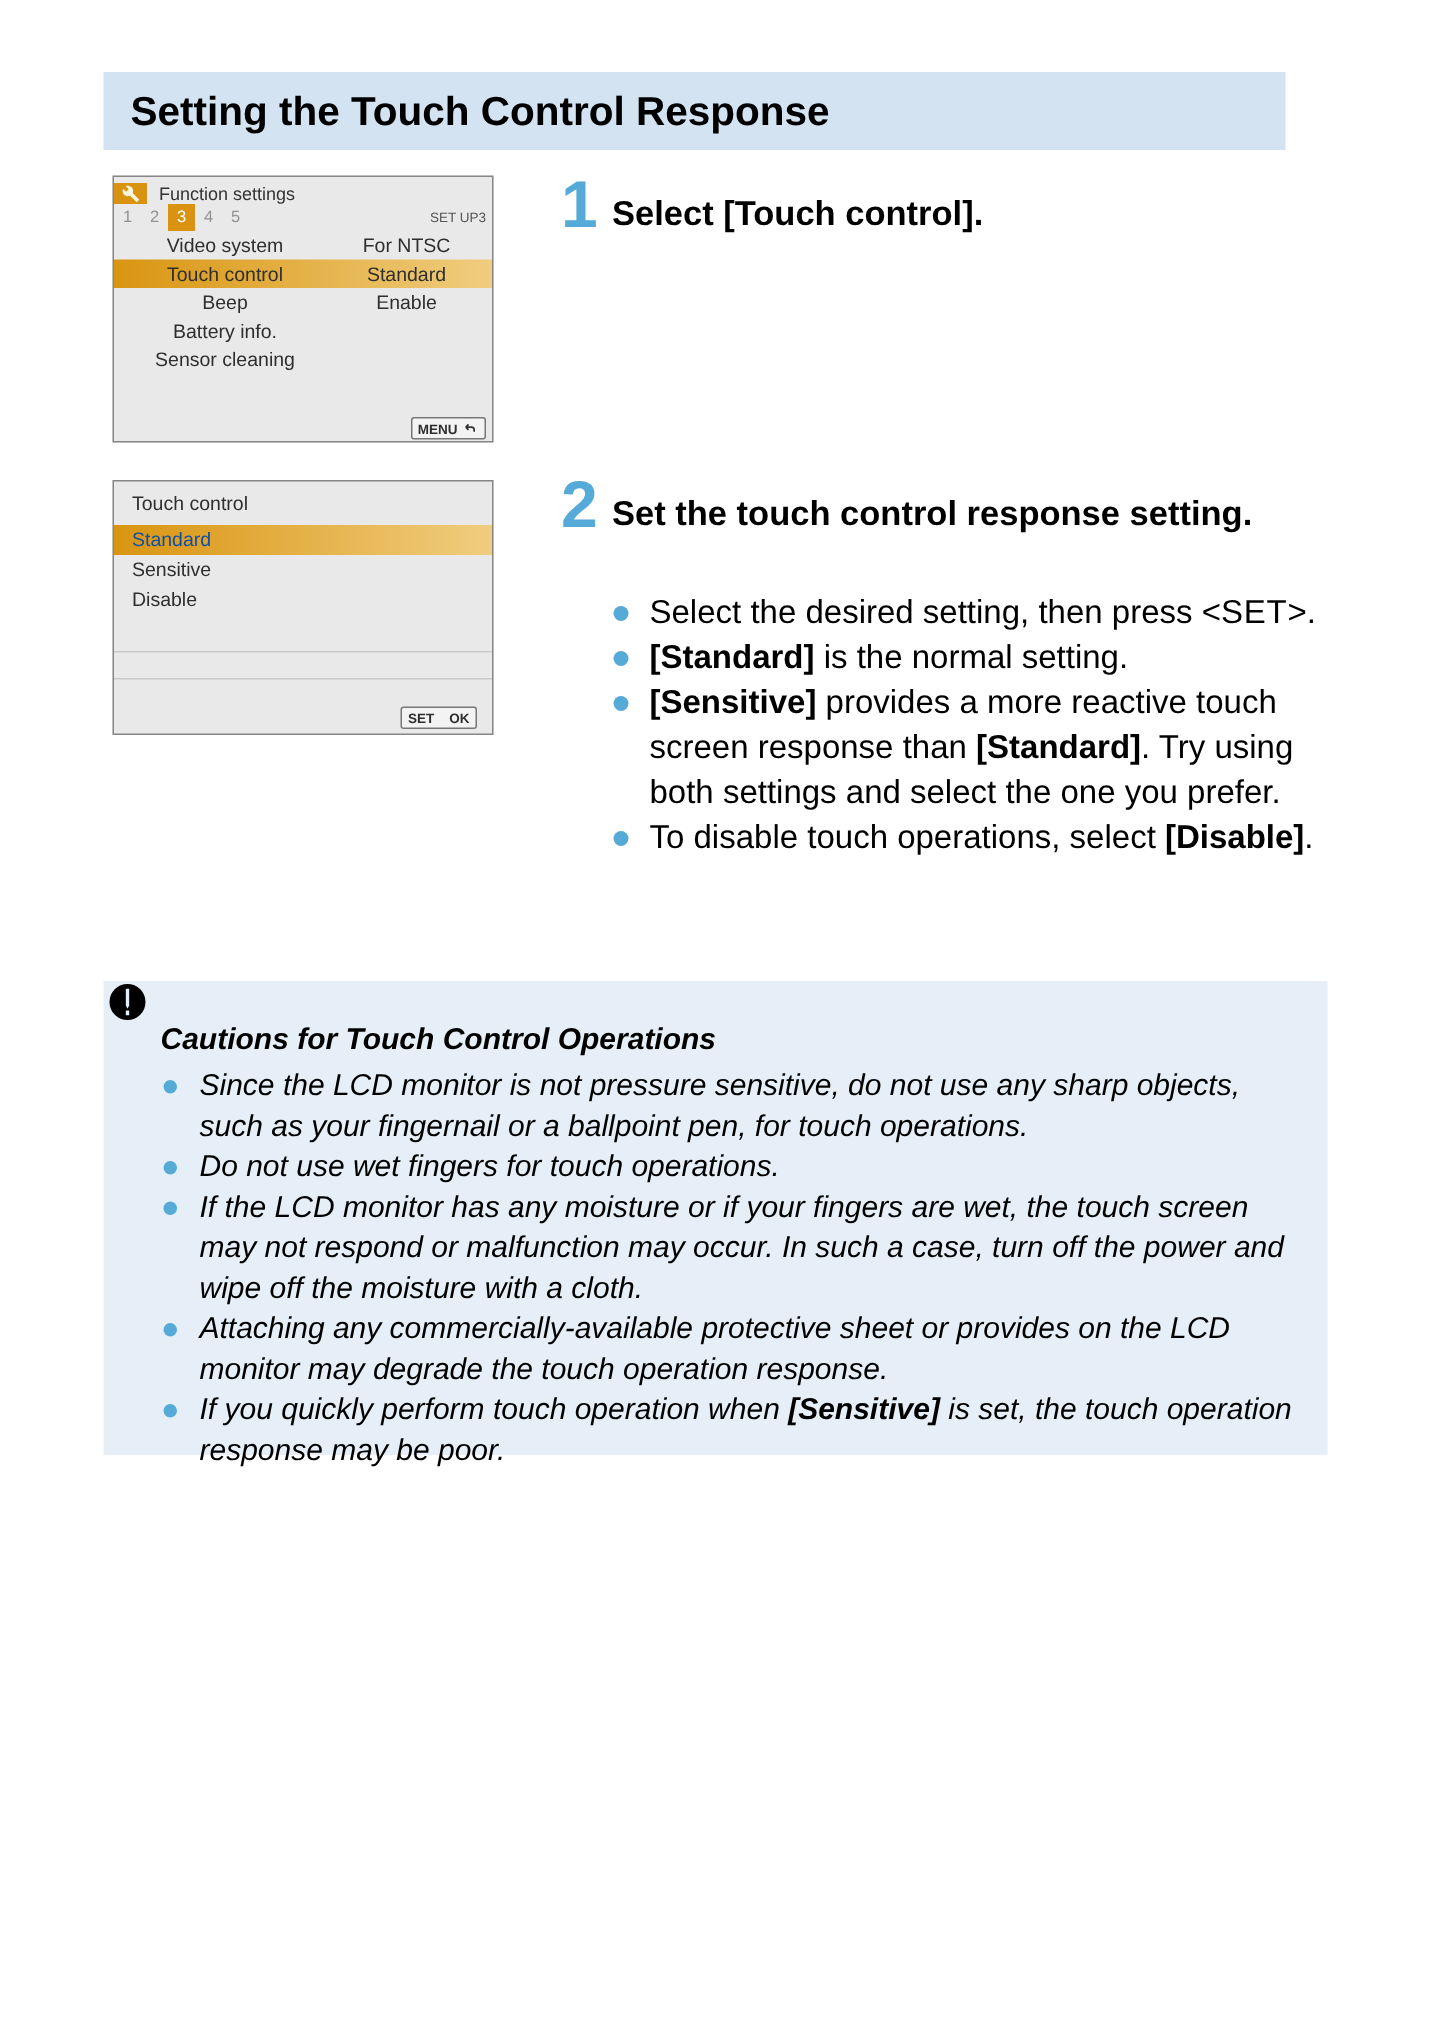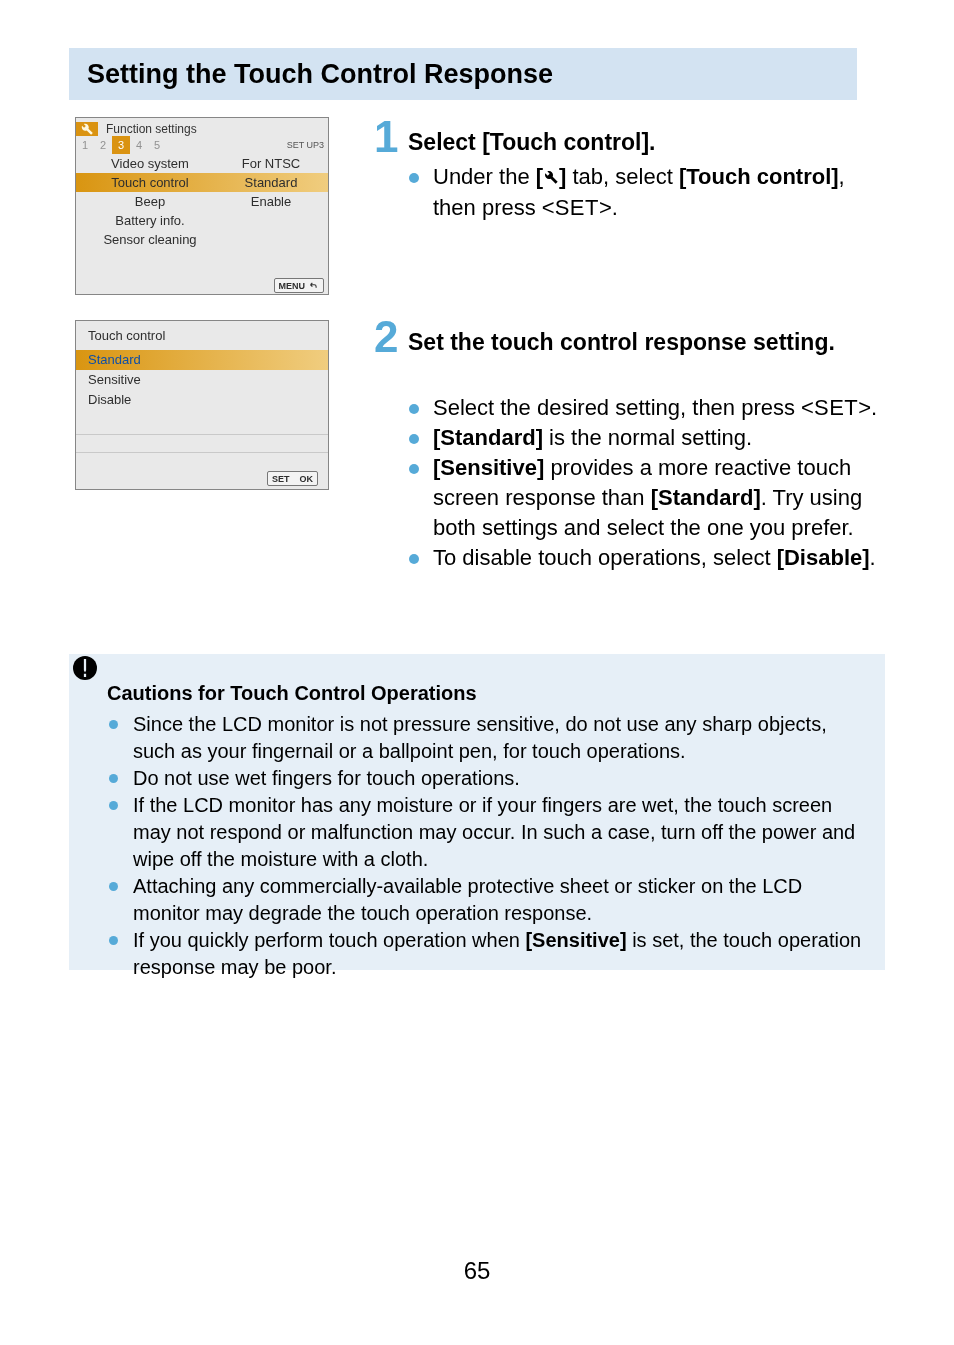--- a/index.html
+++ b/index.html
@@ -190,20 +190,21 @@
   .wrench-inline { display:inline-block; vertical-align: -1px; }
 
   
   .caution-box {
     position: absolute;
     left: 69px;
     top: 654px;
     width: 816px;
     height: 316px;
     background: #e6eff7;
+    font-style: italic;
   }
   .caution-icon {
     position: absolute;
     left: 4px;
     top: 2px;
     width: 24px;
     height: 24px;
     background: #000;
     border-radius: 50%;
     display:flex; align-items:center; justify-content:center;
@@ -313,28 +314,20 @@
       <div class="btn-box">
         <span>SET</span>
         <span style="width:4px;"></span>
         <span>OK</span>
       </div>
     </div>
   </div>
 
   <div class="stepnum step1num">1</div>
   <div class="step-head sh1">Select [Touch control].</div>
-  <div class="step-body sb1">
-    <div class="bullet-item">
-      <span class="bullet"></span>
-      <span>Under the </span><b>[<span class="wrench-inline"><svg width="16" height="16" viewBox="0 0 24 24">
-              <path fill="#000" d="M22 19l-7.5-7.5c.3-.8.5-1.6.5-2.5 0-3.3-2.7-6-6-6-.9 0-1.7.2-2.5.5L10 7l-3 3-3.5-3.5C3.2 7.3 3 8.1 3 9c0 3.3 2.7 6 6 6 .9 0 1.7-.2 2.5-.5L19 22l3-3z"></path>
-            </svg></span>]</b><span> tab, select </span><b>[Touch control]</b><span>, then press &lt;</span><span class="set-glyph">SET</span><span>&gt;.</span>
-    </div>
-  </div>
 
   <div class="stepnum step2num">2</div>
   <div class="step-head sh2">Set the touch control response setting.</div>
   <div class="step-body sb2 bullet-list">
     <div class="bullet-item">
       <span class="bullet"></span>
       <span>Select the desired setting, then press &lt;</span><span class="set-glyph">SET</span><span>&gt;.</span>
     </div>
     <div class="bullet-item">
       <span class="bullet"></span>
@@ -355,21 +348,20 @@
       <svg width="14" height="18" viewBox="0 0 10 16">
           <path fill="#e6eff7" d="M4 0h2v10l-1 2-1-2z M4 13h2v3H4z"></path>
         </svg>
     </div>
     <div class="caution-content">
       <div class="caution-title">Cautions for Touch Control Operations</div>
       <div class="caution-list">
         <div class="caution-item"><span>Since the LCD monitor is not pressure sensitive, do not use any sharp objects, such as your fingernail or a ballpoint pen, for touch operations.</span></div>
         <div class="caution-item"><span>Do not use wet fingers for touch operations.</span></div>
         <div class="caution-item"><span>If the LCD monitor has any moisture or if your fingers are wet, the touch screen may not respond or malfunction may occur. In such a case, turn off the power and wipe off the moisture with a cloth.</span></div>
-        <div class="caution-item"><span>Attaching any commercially-available protective sheet or sticker on the LCD monitor may degrade the touch operation response.</span></div>
+        <div class="caution-item"><span>Attaching any commercially-available protective sheet or provides on the LCD monitor may degrade the touch operation response.</span></div>
         <div class="caution-item"><span>If you quickly perform touch operation when </span><b>[Sensitive]</b><span> is set, the touch operation response may be poor.</span></div>
       </div>
     </div>
   </div>
 
-  <div class="page-number">65</div>
 
 </div>
 
 </body></html>

